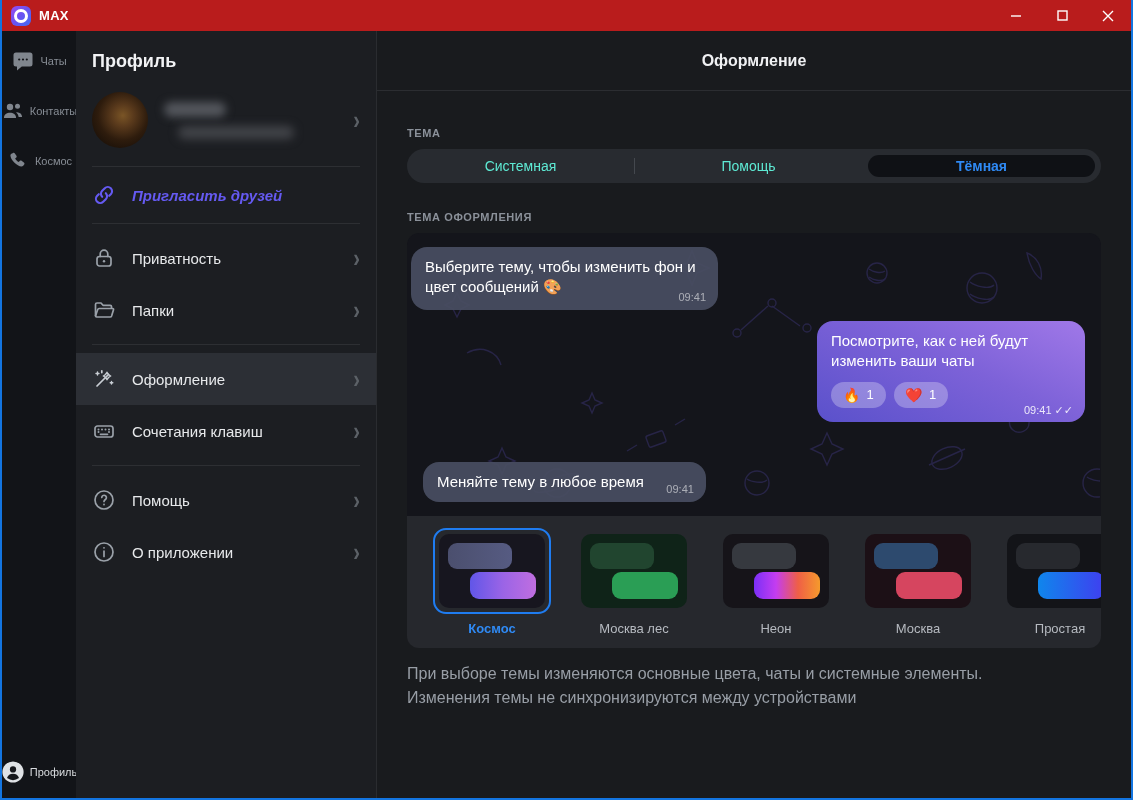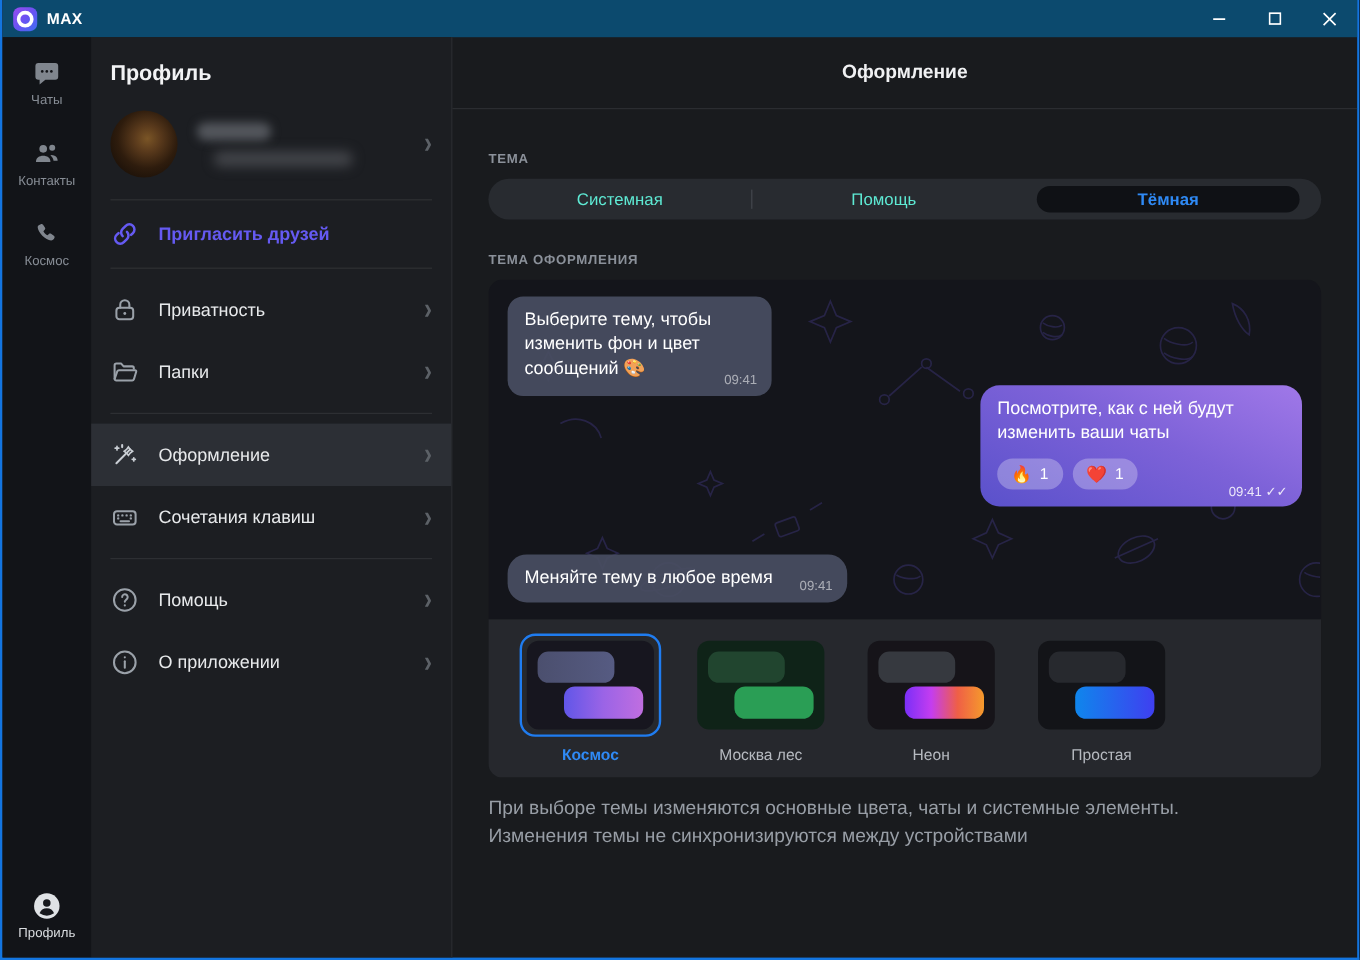--- a/index.html
+++ b/index.html
@@ -1,73 +1,73 @@
 <!DOCTYPE html>
 <html><head>
 <meta charset="utf-8">
 <style>
   html,body{margin:0;padding:0;background:#000;}
   *{box-sizing:border-box;font-family:"Liberation Sans",sans-serif;}
   .window{width:1133px;height:800px;background:#191b1e;position:relative;overflow:hidden;
           border-left:2px solid #1375e0;border-right:2px solid #1375e0;border-bottom:2px solid #1375e0;}
   
-  .titlebar{height:31px;background:#0c4a6e;display:flex;color:#fff;}
+  .titlebar{height:31px;background:#b91c1c;display:flex;color:#fff;}
   .tb-left{display:flex;align-items:center;gap:8px;padding-left:9px;flex:1;}
   .logo{width:20px;height:20px;border-radius:6px;background:linear-gradient(135deg,#9a4cf0 0%,#6b52f2 48%,#3e6df2 100%);
         display:flex;align-items:center;justify-content:center;}
   .logo .ring{width:10px;height:10px;border:3px solid #fff;border-radius:50%;}
   .tb-title{font-size:13px;font-weight:bold;letter-spacing:.3px;}
   .tb-btn{width:46px;height:31px;display:flex;align-items:center;justify-content:center;color:#fff;font-size:14px;cursor:default;}
   .tb-btn svg{display:block;}
   
   .body{display:flex;height:767px;}
   
   .rail{width:74px;background:#121418;display:flex;flex-direction:column;align-items:center;padding:18px 0 12px 0;flex-shrink:0;}
-  .rail-item{display:flex;flex-direction:column;align-items:center;gap:5px;margin-bottom:26px;cursor:default;}
+  .rail-item{display:flex;align-items:center;gap:5px;margin-bottom:26px;cursor:default;}
   .rail-item .lbl{font-size:11px;color:#878d95;}
   .rail-spacer{flex:1;}
   .rail-item.active .lbl{color:#d9dcdf;}
   
   .sidebar{width:301px;background:#1c1e22;border-right:1px solid #2a2c30;flex-shrink:0;display:flex;flex-direction:column;}
   .sb-title{font-size:18px;font-weight:bold;color:#f2f3f5;padding:20px 16px 10px 16px;}
   .profile-row{display:flex;align-items:center;padding:10px 16px 18px 16px;cursor:pointer;}
   .avatar{width:56px;height:56px;border-radius:50%;flex-shrink:0;
           background:radial-gradient(circle at 55% 42%,#7a5526 0%,#5a3a1c 24%,#2e1c0d 55%,#0c0805 100%);}
   .nameblobs{flex:1;padding-left:16px;}
   .blob1{width:62px;height:15px;border-radius:8px;background:#53565c;filter:blur(4px);}
   .blob2{width:116px;height:13px;border-radius:7px;background:#424449;filter:blur(5px);margin:9px 0 0 14px;}
   .chev{color:#5c6167;font-size:20px;line-height:1;font-weight:bold;transform:scaleY(1.3);}
   .divider{height:1px;background:rgba(255,255,255,.08);margin:0 16px;}
   .sb-row{display:flex;align-items:center;height:52px;padding:0 16px;cursor:pointer;gap:16px;}
   .sb-row .txt{flex:1;font-size:15px;color:#e7e9eb;}
   .sb-row.invite .txt{color:#655af2;font-weight:bold;flex:none;}
-  .sb-row.invite{height:56px;}
+  .sb-row.invite{height:56px;font-style:italic;}
   .sb-row.active{background:#2c2f35;}
   .grp-gap{height:8px;}
   
   .ic{width:24px;height:24px;flex-shrink:0;display:flex;align-items:center;justify-content:center;}
   
   .main{flex:1;display:flex;flex-direction:column;min-width:0;}
   .main-header{height:60px;border-bottom:1px solid #2b2d31;display:flex;align-items:center;justify-content:center;}
   .main-header .t{font-size:16px;font-weight:bold;color:#f0f1f3;}
   .content{padding:36px 30px 0 30px;}
   .sec-label{font-size:11px;font-weight:bold;letter-spacing:.6px;color:#8b919a;margin-bottom:10px;}
   
   .seg{height:34px;background:#282b30;border-radius:18px;display:flex;align-items:center;margin-bottom:28px;}
   .seg-item{flex:1;height:100%;display:flex;align-items:center;justify-content:center;font-size:14px;color:#5eead4;cursor:pointer;position:relative;}
   .seg-div{width:1px;height:16px;background:#44484e;}
-  .seg-item.selected{background:#0f1115;border-radius:15px;height:22px;margin:18px;color:#2f8af5;font-weight:bold;flex:1;}
+  .seg-item.selected{background:#0f1115;border-radius:15px;height:22px;margin:6px;color:#2f8af5;font-weight:bold;flex:1;}
   
   .card{border-radius:12px;overflow:hidden;margin-top:0;}
   .chatprev{position:relative;height:283px;background:#14151b;overflow:hidden;}
   .chatprev svg.doodles{position:absolute;inset:0;}
   .bubble{position:absolute;border-radius:16px;padding:10px 14px;font-size:15px;line-height:1.35;color:#fff;}
   .bubble .time{position:absolute;right:12px;bottom:5px;font-size:11px;color:rgba(255,255,255,.55);}
   .b-in{background:rgba(73,78,98,.92);}
-  .b1{left:16px;top:14px;width:220px;padding-bottom:12px;border-radius:13px;}
+  .b1{left:4px;top:14px;width:307px;padding-bottom:12px;}
   .b3{left:16px;bottom:14px;padding-right:62px;}
   .b-out{right:16px;top:88px;width:268px;background:linear-gradient(205deg,#a078e8 0%,#7d62d8 45%,#5a51cb 100%);padding-bottom:14px;}
   .b-out .time{color:rgba(255,255,255,.85);}
   .reactions{display:flex;gap:8px;margin-top:10px;}
   .rpill{display:flex;align-items:center;gap:6px;background:rgba(255,255,255,.28);border-radius:14px;padding:4px 12px;font-size:13px;color:#fff;cursor:pointer;}
   .rpill .em{font-size:14px;}
   
   .strip{background:#26282d;padding:12px 0 12px 26px;display:flex;gap:24px;}
   .theme-item{display:flex;flex-direction:column;align-items:center;gap:7px;cursor:pointer;flex-shrink:0;}
   .ring{border:2px solid transparent;border-radius:13px;padding:4px;}
@@ -365,20 +365,29 @@
               <div class="ring">
                   <div class="thumb" style="background: rgb(22, 20, 25);">
                 <div class="pill-in" style="background: rgb(54, 57, 63);"></div>
                 <div class="pill-out" style="background: linear-gradient(90deg, rgb(123, 47, 247), rgb(196, 61, 240), rgb(239, 95, 70), rgb(245, 154, 44));"></div>
               </div>
                 </div>
               <span class="theme-name">Неон</span>
             </div>
             <div class="theme-item">
               <div class="ring">
+                  <div class="thumb" style="background: rgb(28, 16, 22);">
+                <div class="pill-in" style="background: rgb(45, 74, 110);"></div>
+                <div class="pill-out" style="background: rgb(214, 69, 95);"></div>
+              </div>
+                </div>
+              <span class="theme-name">Москва</span>
+            </div>
+            <div class="theme-item">
+              <div class="ring">
                   <div class="thumb" style="background: rgb(19, 20, 24);">
                 <div class="pill-in" style="background: rgb(39, 41, 46);"></div>
                 <div class="pill-out" style="background: linear-gradient(90deg, rgb(15, 134, 236), rgb(63, 63, 240));"></div>
               </div>
                 </div>
               <span class="theme-name">Простая</span>
             </div>
           </div>
         </div>
 

